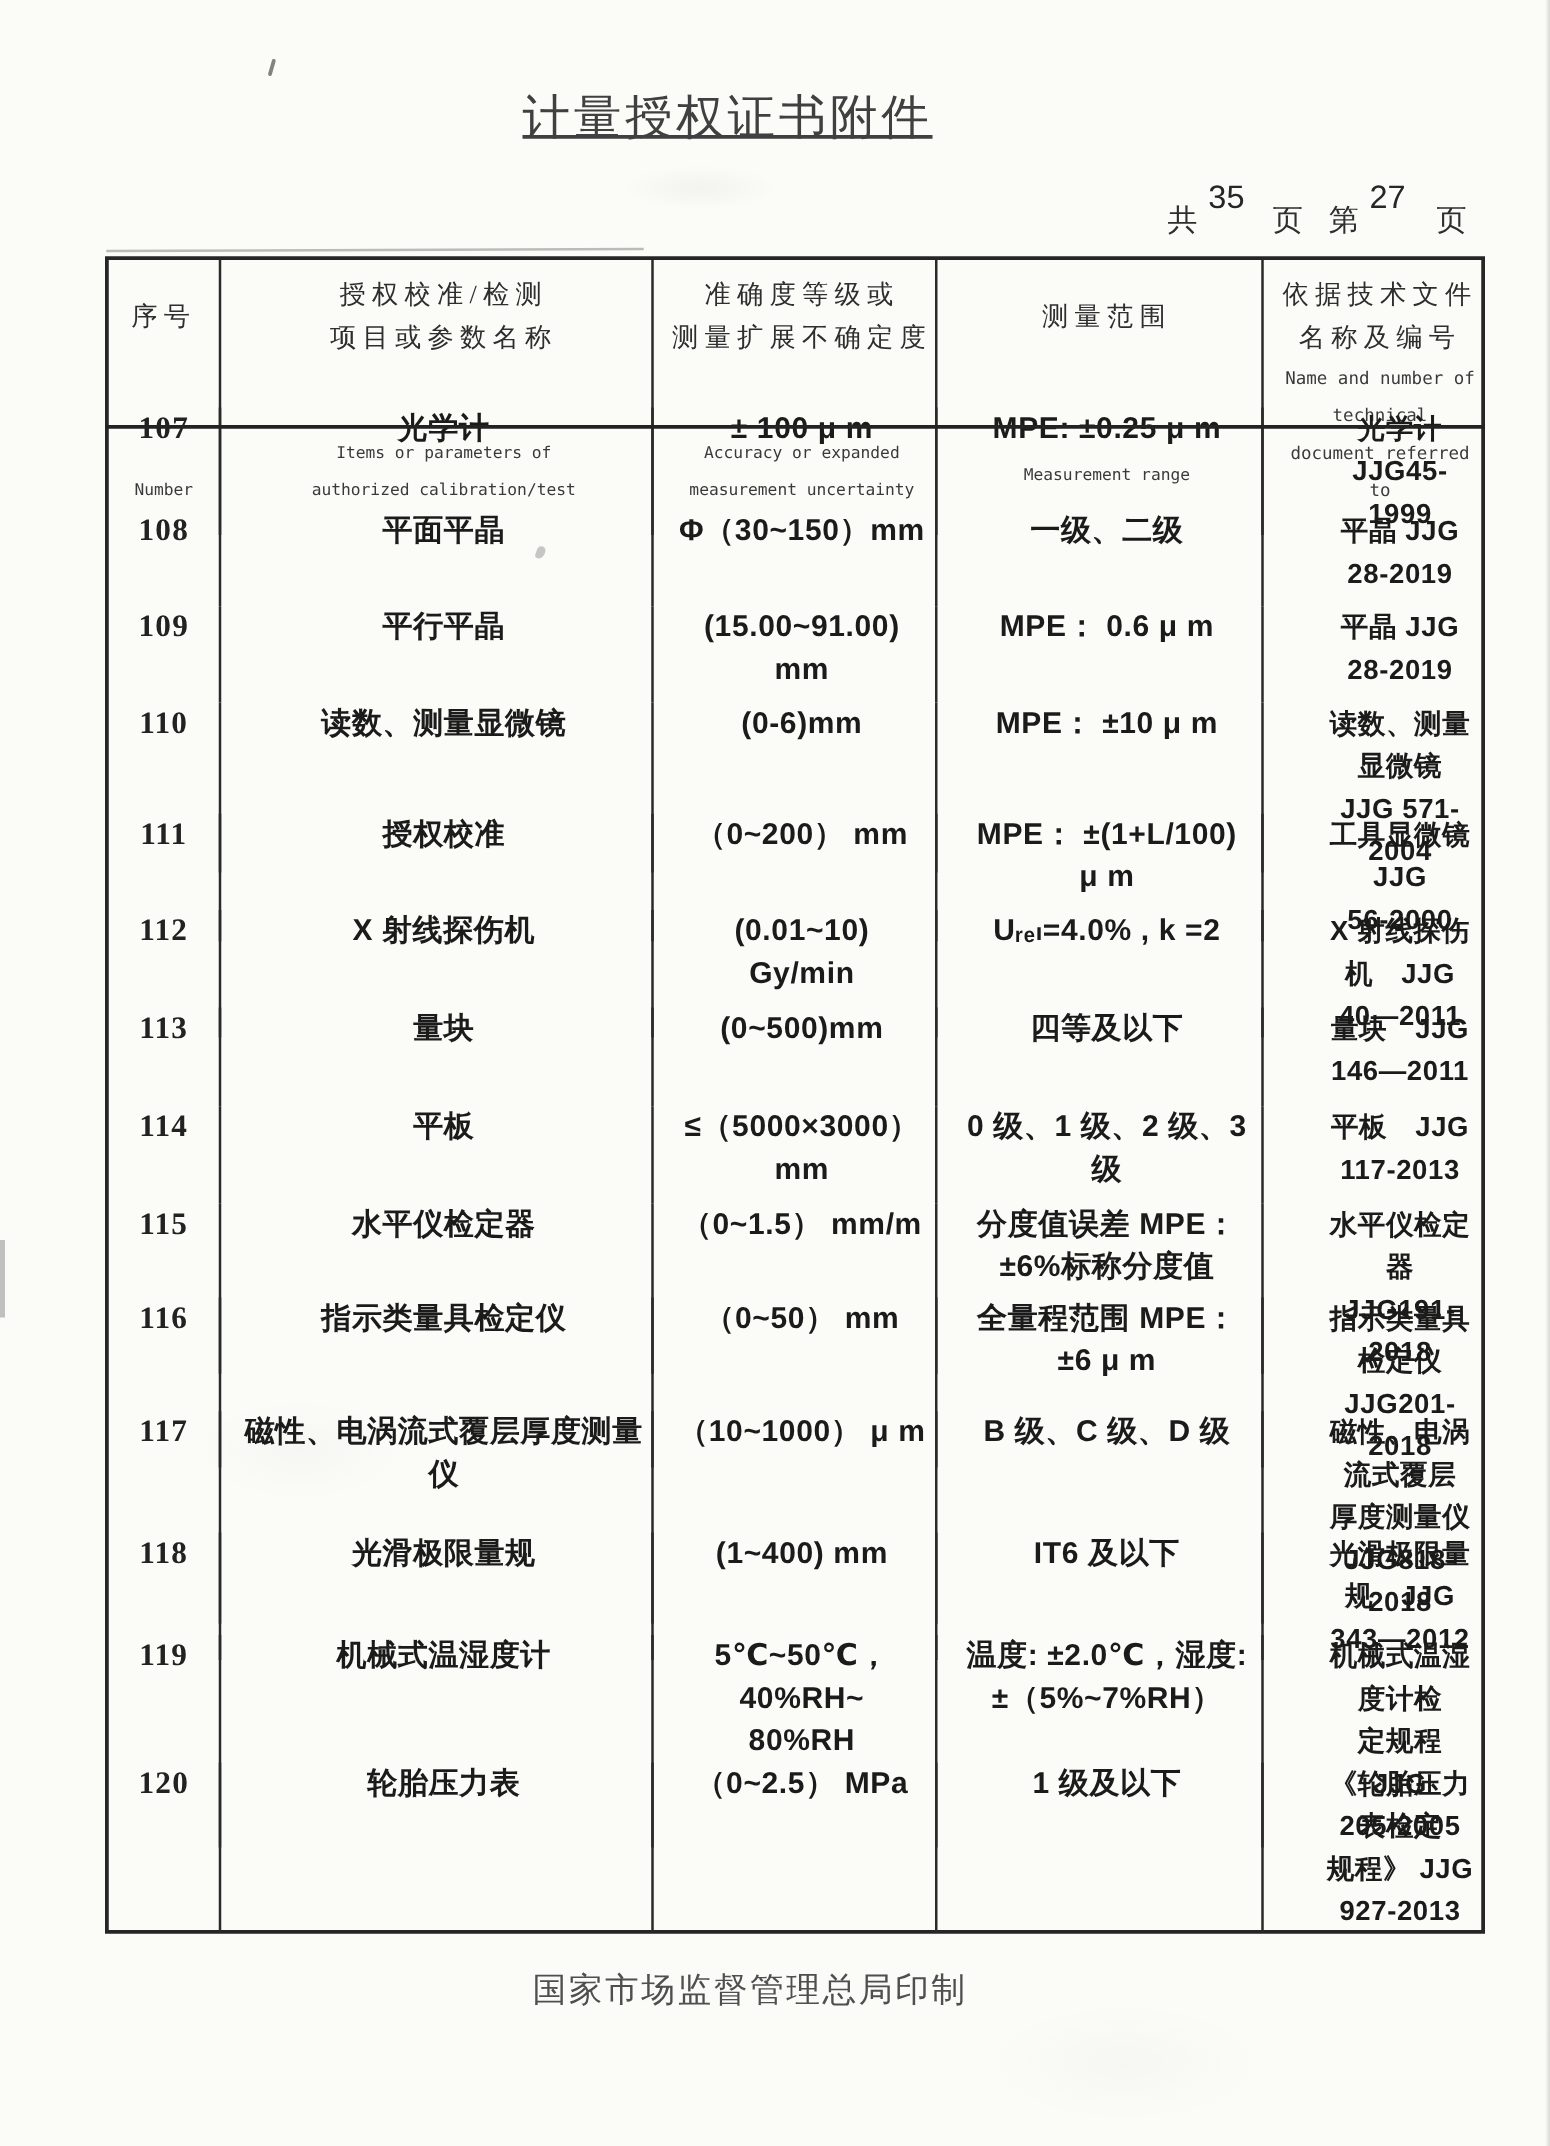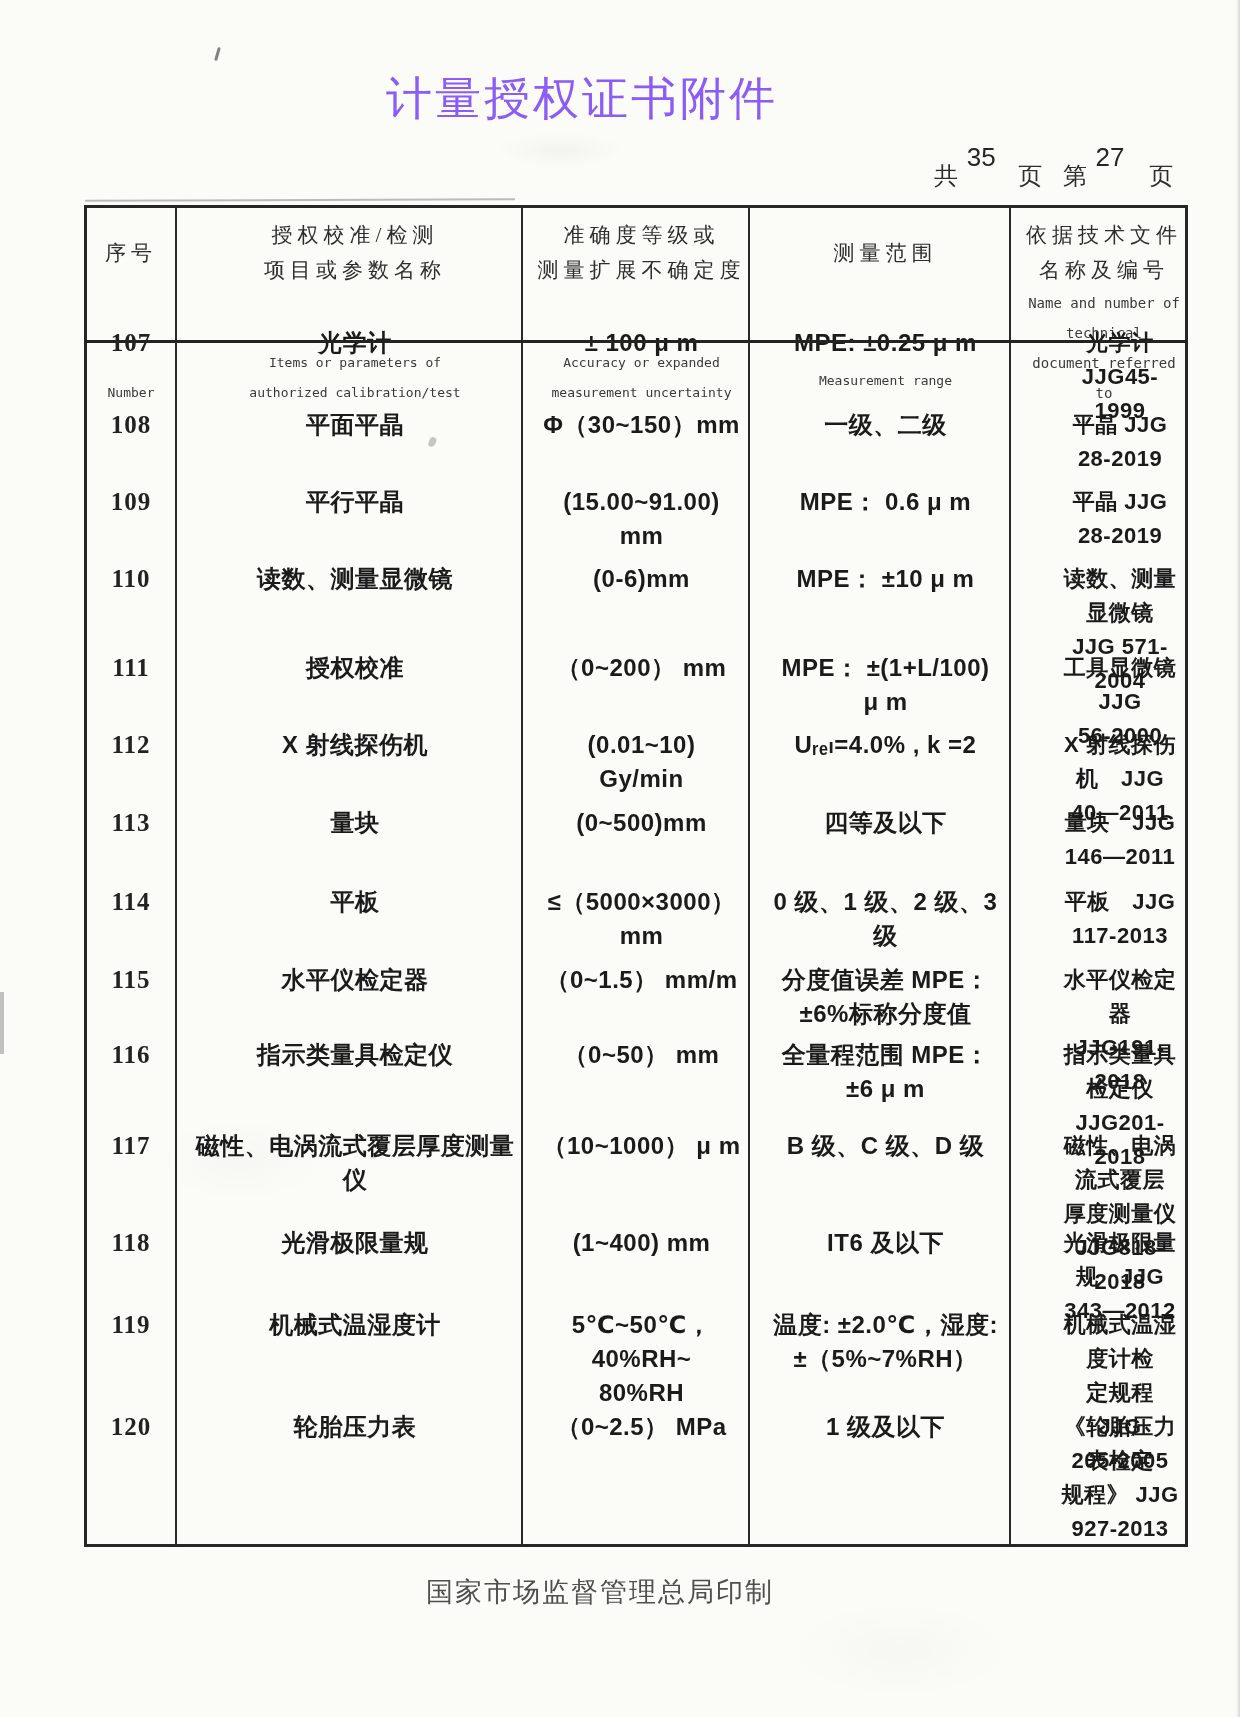--- a/index.html
+++ b/index.html
@@ -22,21 +22,21 @@
   .mark-tick { position:absolute; left:216px; top:47px; width:3px; height:14px;
     background:#5a5a5a; border-radius:2px; transform:rotate(16deg); opacity:.75; }
   .mark-comma { position:absolute; left:429px; top:437px; width:7px; height:10px;
     background:#9b9b9b; border-radius:50% 50% 70% 30%; transform:rotate(18deg); opacity:.55; }
   .mark-leftedge { position:absolute; left:0; top:992px; width:4px; height:62px;
     background:#777; opacity:.45; }
 
   .doc-title {
     position:absolute; top:68px; left:0; width:1164px; text-align:center;
     font-family:"Liberation Serif","DejaVu Serif",serif;
-    font-size:46px; letter-spacing:3px; font-weight:500; color:#8b5cf6;
+    font-size:38px; letter-spacing:3px; font-weight:500; color:#404040;text-decoration:underline;
   }
   .pagination {
     position:absolute; top:160px; left:934px; white-space:nowrap;
     font-family:Liberation Sans, sans-serif;
     font-size:24px; color:#2e2e2e;
   }
   .pagination .pchar { display:inline-block; }
   .pagination .pnum {
     display:inline-block; position:relative; top:-18px;
     font-size:26px; padding:0 2px; color:#262626;

